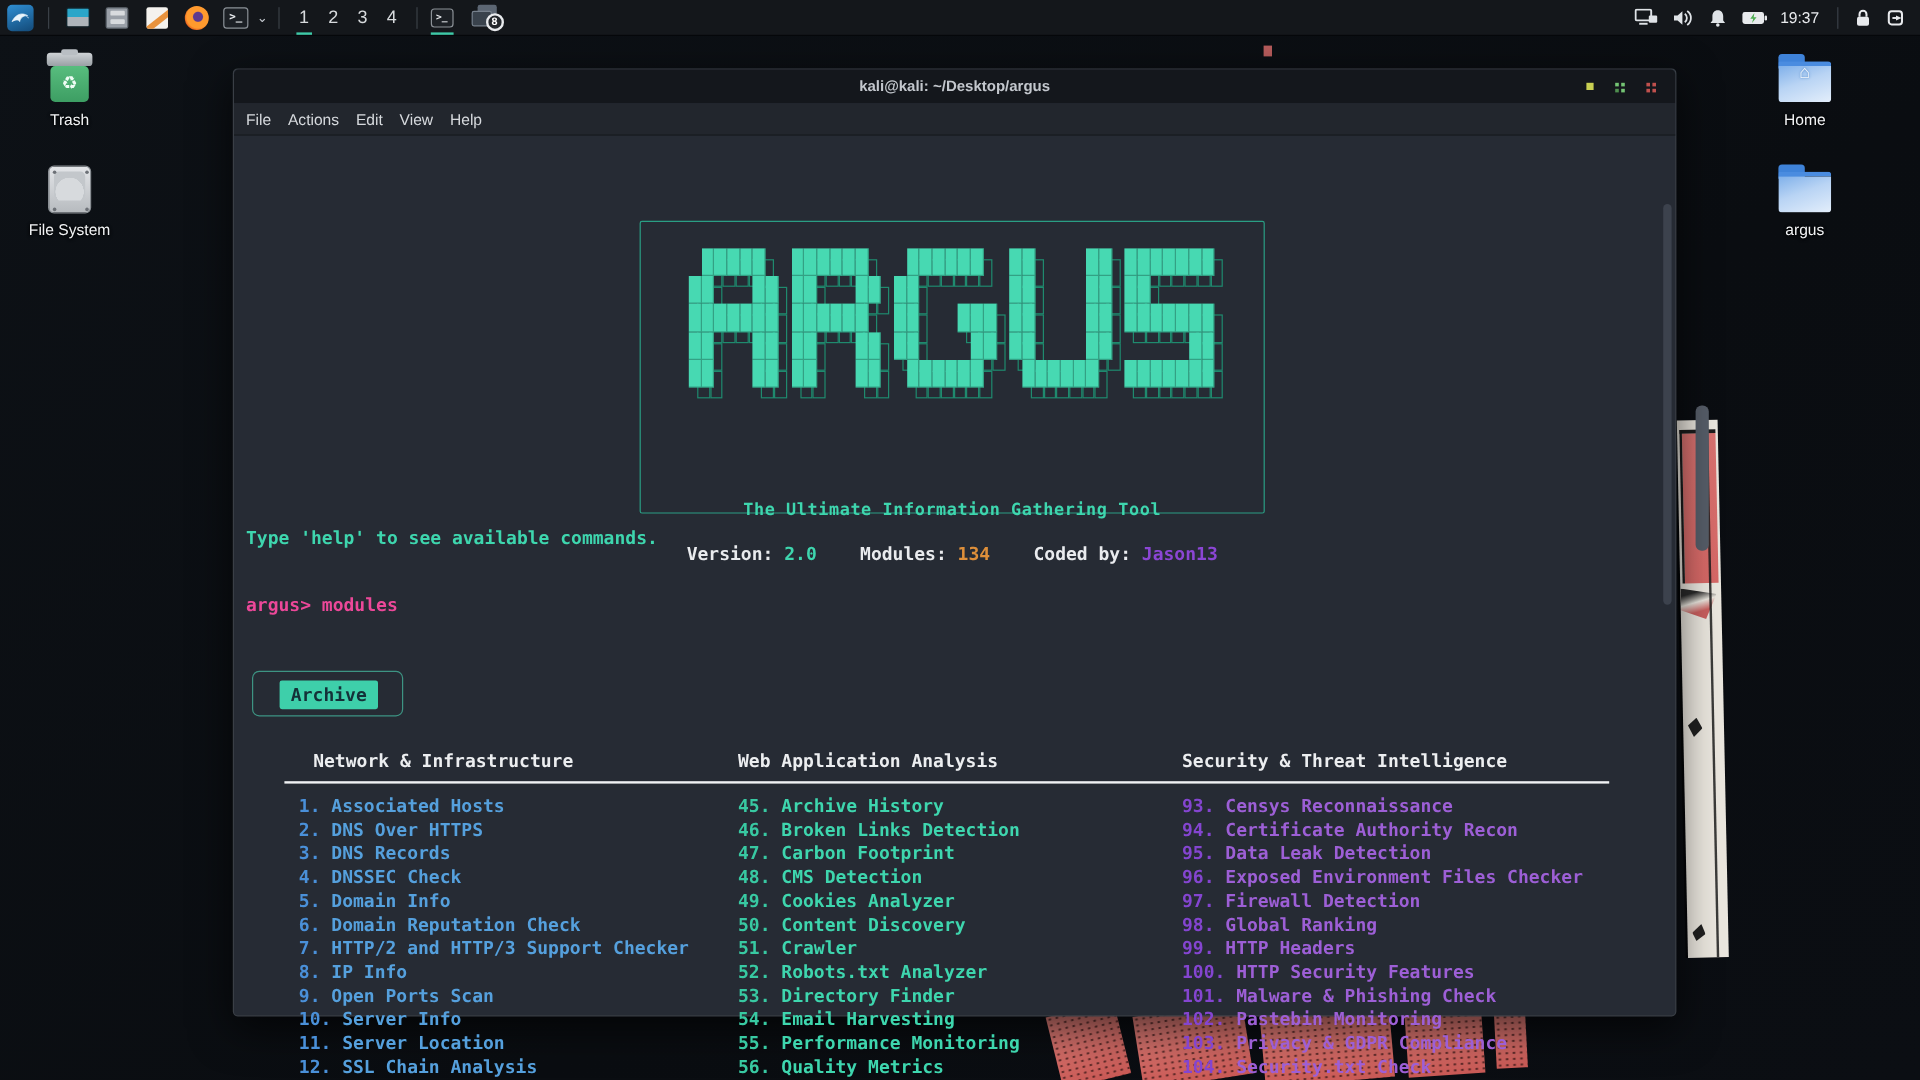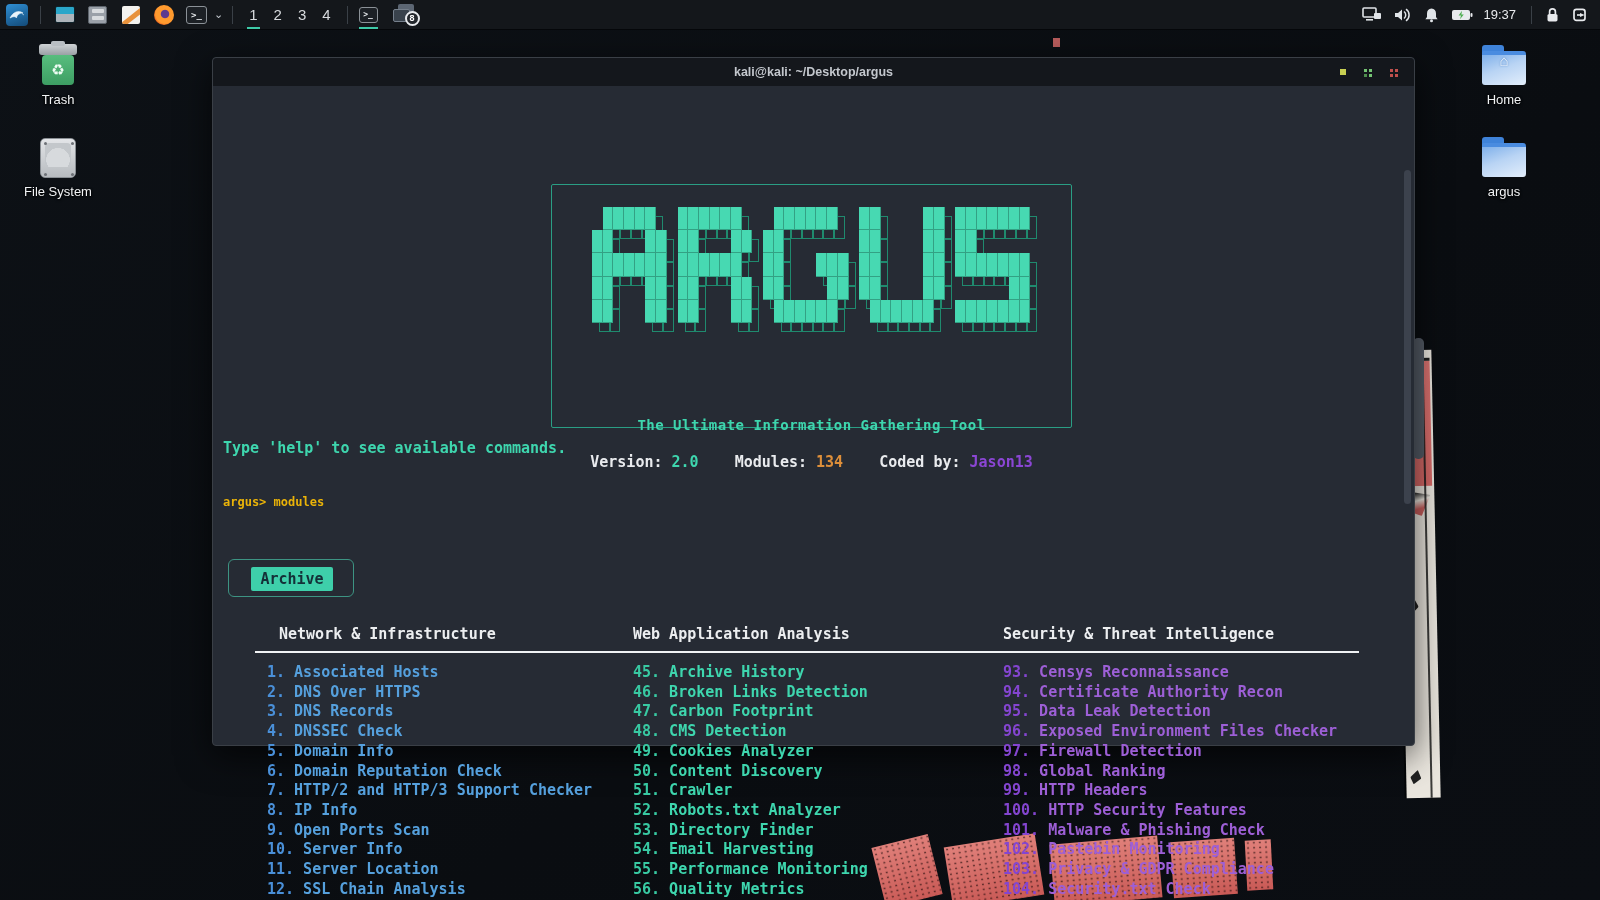--- a/index.html
+++ b/index.html
@@ -67,21 +67,21 @@
   .win-btn::after { content:""; position:absolute; left:4px; right:4px; bottom:1px; height:2px; background:#3ec9a7; }
   .stack8 { position:relative; width:30px; height:24px; margin-left:8px; }
   .stack8 .s1 { position:absolute; left:8px; top:1px; width:16px; height:14px; background:#5c6673; border-radius:2px; }
   .stack8 .s2 { position:absolute; left:3px; top:6px; width:17px; height:13px; background:#39424c; border:1px solid #76808c; border-radius:2px; }
   .stack8 .badge { position:absolute; right:0px; top:8px; width:15px; height:15px; border-radius:50%; background:#23272c; border:2px solid #e9ebee; color:#fff; font-size:9px; font-weight:bold; line-height:11px; text-align:center; }
   #panel-right { margin-left:auto; display:flex; align-items:center; }
   .sys-ico { margin:0 6px; display:flex; align-items:center; }
   #clock { color:#e8eaed; font-size:13px; margin:0 8px 0 4px; }
 
   
-  #term { position:absolute; left:212px; top:57px; width:1203px; height:689px; background:#262b34; border:1px solid #3a3f46; border-radius:4px; box-shadow:0 10px 34px rgba(0,0,0,.65); z-index:20; }
+  #term { position:absolute; left:194px; top:57px; width:1203px; height:790px; background:#262b34; border:1px solid #3a3f46; border-radius:4px; box-shadow:0 10px 34px rgba(0,0,0,.65); z-index:20; }
   #titlebar { position:absolute; left:0; top:0; right:0; height:28px; background:#14171c; border-radius:4px 4px 0 0; display:flex; align-items:center; justify-content:center; }
   #title-text { color:#c3c7cd; font-size:12.5px; font-weight:bold; }
   .tb-btn { position:absolute; top:11px; }
   #btn-min { right:68px; width:6px; height:6px; background:#c8cf52; }
   #btn-max { right:42px; width:8px; height:8px; background:transparent; box-shadow:0 0 0 0; }
   #btn-max i { position:absolute; width:3px; height:3px; background:#74c474; }
   #btn-max i:nth-child(1){left:0;top:0;} #btn-max i:nth-child(2){left:5px;top:0;} #btn-max i:nth-child(3){left:5px;top:5px;} #btn-max i:nth-child(4){left:0;top:5px;background:#4f8f4f;}
   #btn-close { right:16px; width:8px; height:8px; }
   #btn-close i { position:absolute; width:3px; height:3px; background:#c0504d; }
   #btn-close i:nth-child(1){left:0;top:0;} #btn-close i:nth-child(2){left:5px;top:0;} #btn-close i:nth-child(3){left:5px;top:5px;} #btn-close i:nth-child(4){left:0;top:5px;}
@@ -96,21 +96,21 @@
   .art-layer { position:absolute; display:grid; grid-template-columns:repeat(41, 10.7px); grid-auto-rows:23.2px; }
   .art-layer.front { left:0; top:0; }
   .art-layer.back { left:7px; top:9px; }
   .cell { background:#47d9b2; border-right:1px solid rgba(8,45,38,.32); border-bottom:1px solid rgba(8,45,38,.32); }
   .ocell { border:1.5px solid #1f8a6e; }
   #banner-sub { position:absolute; left:0; right:0; top:232px; text-align:center; color:#3ed6ae; font-size:14px; letter-spacing:.5px; }
   #banner-info { position:absolute; left:0; right:0; top:268px; text-align:center; font-size:15px; color:#e9ebee; white-space:pre; }
   .v-teal { color:#3ed6ae; } .v-orange { color:#de8f3a; } .v-purple { color:#8b46d4; }
 
   #help-line { position:absolute; left:10px; top:326px; color:#3ed6ae; font-size:15px; }
-  #prompt-line { position:absolute; left:10px; top:382px; color:#eab308; font-size:12px; }
+  #prompt-line { position:absolute; left:10px; top:382px; color:#ec4899; font-size:15px; }
   #modules-box { position:absolute; left:15px; top:446px; width:126px; height:38px; border:1px solid #3d9483; border-radius:6px; }
   #modules-badge { position:absolute; left:22px; top:7px; width:82px; height:24px; background:#3ecfaa; border-radius:2px; color:#143038; font-size:15px; font-weight:bold; font-family:"DejaVu Sans Mono", monospace; text-align:center; line-height:24px; }
 
   .col-header { position:absolute; top:512px; color:#eceef0; font-size:15px; white-space:pre; }
   #hdr0 { left:54px;margin-left:12px; } #hdr1 { left:420px; } #hdr2 { left:790px; }
   #rule { position:absolute; left:42px; top:538px; width:1104px; height:2px; background:#f0f2f4; }
   .mod-col { position:absolute; top:550px; white-space:pre; }
   #col0 { left:54px; } #col1 { left:420px; } #col2 { left:790px; }
   .mod-line { font-size:15px; line-height:19.7px; }
 </style>
@@ -265,20 +265,27 @@
           <i></i>
           <i></i>
         </div>
       <div class="tb-btn" id="btn-close">
           <i></i>
           <i></i>
           <i></i>
           <i></i>
         </div>
     </div>
+    <div id="menubar">
+      <span class="menu-item">File</span>
+      <span class="menu-item">Actions</span>
+      <span class="menu-item">Edit</span>
+      <span class="menu-item">View</span>
+      <span class="menu-item">Help</span>
+    </div>
 
     <div id="tbody">
       <div id="banner-box">
         <div id="argus-art">
             <div class="art-layer back">
               <div></div>
               <div class="ocell"></div>
               <div class="ocell"></div>
               <div class="ocell"></div>
               <div class="ocell"></div>

